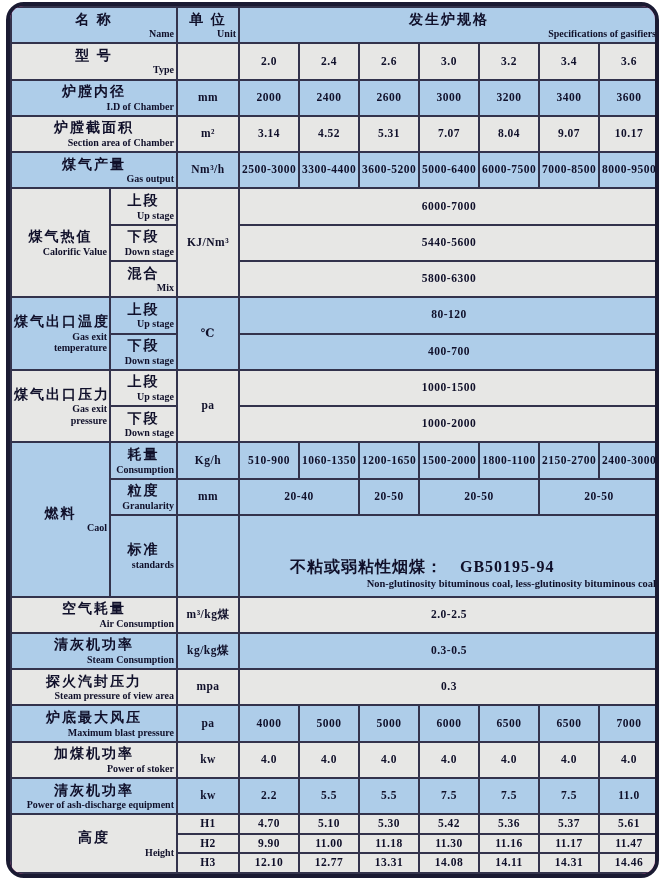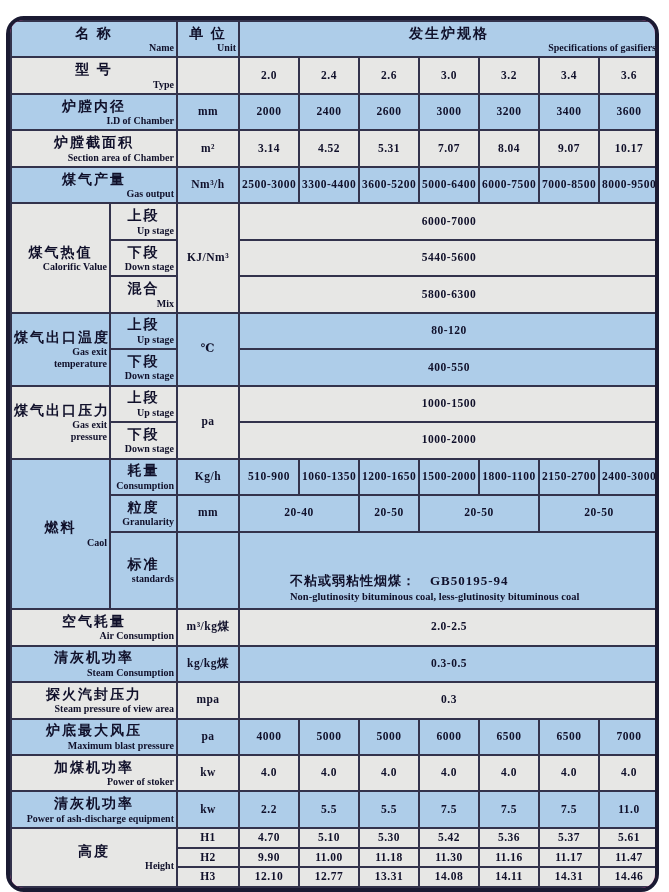--- a/index.html
+++ b/index.html
@@ -2,39 +2,39 @@
 <html><head>
 <meta charset="utf-8">
 <style>
   html,body{margin:0;padding:0;}
   body{
     width:669px;height:892px;background:#ffffff;position:relative;
     font-family:"Liberation Serif","DejaVu Serif",serif;
     -webkit-font-smoothing:antialiased;
   }
   .frame{
-    position:absolute;left:6px;top:16px;width:645px;height:868px;
+    position:absolute;left:6px;top:2px;width:645px;height:868px;
     border:4px solid #1a1a32;border-radius:18px;overflow:hidden;
     background:#ec4899;
   }
   table{
     width:100%;height:100%;border-collapse:collapse;table-layout:fixed;
   }
   td{
     border:2px solid #33334c;text-align:center;vertical-align:middle;
     padding:1px 2px;color:#10102a;overflow:hidden;
   }
   tr.row-blue td{background:#aecde9;}
   tr.row-gray td{background:#e7e7e5;}
   .zh{font-size:14px;font-weight:bold;letter-spacing:2px;line-height:1.25;white-space:nowrap;}
   .en{font-size:10px;font-weight:bold;line-height:1.15;white-space:nowrap;text-align:right;}
   .val{font-size:11.5px;font-weight:bold;letter-spacing:0.5px;line-height:1.2;white-space:nowrap;}
   td.std-cell{text-align:left;padding-left:50px;}
-  .std-zh{font-size:13px;font-weight:bold;letter-spacing:1px;line-height:1.35;white-space:nowrap;margin-top:35px;}
-  .std-en{font-size:10.5px;font-weight:bold;line-height:1.3;white-space:nowrap;}
+  .std-zh{font-size:16px;font-weight:bold;letter-spacing:1px;line-height:1.35;white-space:nowrap;margin-top:35px;}
+  .std-en{font-size:10.5px;font-weight:bold;line-height:1.3;white-space:nowrap;text-align:right;}
 </style>
 </head>
 <body>
 
 <div class="frame">
   <table>
     <colgroup>
       <col style="width:99px">
       <col style="width:67px">
       <col style="width:62px">
@@ -231,21 +231,21 @@
           <td colspan="7">
             <div class="val">80-120</div>
           </td>
         </tr>
         <tr class="row-blue">
           <td>
             <div class="zh">下段</div>
             <div class="en">Down stage</div>
           </td>
           <td colspan="7">
-            <div class="val">400-550</div>
+            <div class="val">400-700</div>
           </td>
         </tr>
         <tr class="row-gray">
           <td rowspan="2">
             <div class="zh">煤气出口压力</div>
             <div class="en">Gas exit</div>
             <div class="en">pressure</div>
           </td>
           <td>
             <div class="zh">上段</div>

